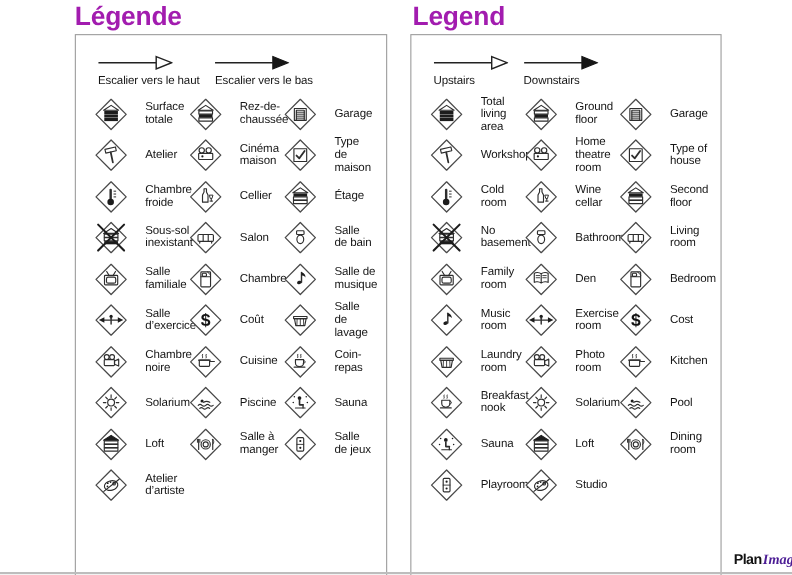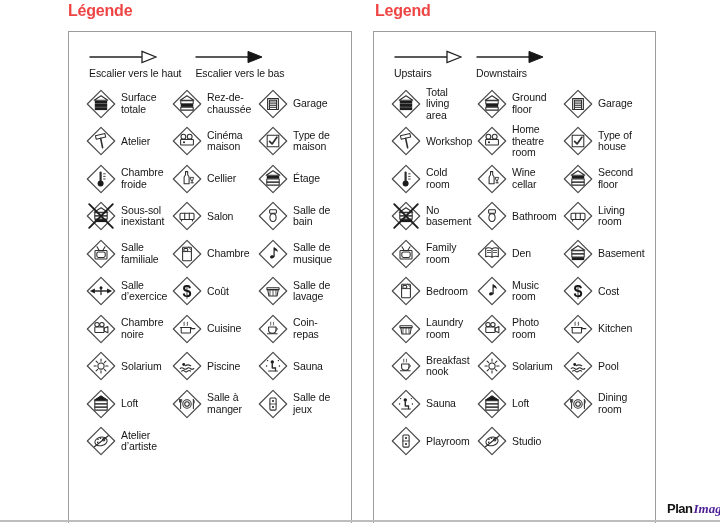--- a/index.html
+++ b/index.html
@@ -1,31 +1,31 @@
 <!DOCTYPE html>
 <html><head>
 <meta charset="utf-8">
 <style>
   html,body{margin:0;padding:0;}
   body{
     width:720px;height:523px;position:relative;background:#ffffff;
     font-family:"Liberation Sans",sans-serif;overflow:hidden;color:#161616;
   }
-  .title{position:absolute;margin:0;font-size:16px;font-weight:700;color:#ef4444;letter-spacing:-0.2px;}
+  .title{position:absolute;margin:0;font-size:24px;font-weight:700;color:#a21caf;letter-spacing:-0.2px;}
   .title-fr{left:68px;top:2px;}
   .title-en{left:375px;top:2px;}
   .panel{position:absolute;top:31px;height:504px;background:#fff;border:1.5px solid #9c9c9c;box-sizing:border-box;}
   .panel-fr{left:68px;width:284px;}
   .panel-en{left:373px;width:283px;}
   .arrows{position:absolute;top:18px;left:20px;display:flex;gap:14px;}
   .arrow-block{display:flex;flex-direction:column;}
   .arrow-svg{display:block;}
   .arrow-label{font-size:10.5px;line-height:11px;margin-top:4px;white-space:nowrap;color:#161616;letter-spacing:-0.1px;}
   .items{position:absolute;top:53px;left:12px;display:grid;grid-template-columns:repeat(3,86px);grid-auto-rows:37.5px;}
-  .item{display:flex;align-items:center;gap:5px;padding-left:5px;}
+  .item{display:flex;align-items:center;gap:16px;padding-left:5px;}
   .icon-svg{width:30px;height:30px;flex:0 0 30px;}
   .item .label{font-size:10.5px;line-height:11.5px;color:#161616;max-width:50px;letter-spacing:-0.1px;}
   
   .dmo{fill:#ffffff;stroke:#4b4b4b;stroke-width:1.2;stroke-linejoin:round;}
   .o{fill:none;stroke:#2e2e2e;stroke-width:1.05;stroke-linecap:round;stroke-linejoin:round;}
   .f{fill:#1c1c1c;stroke:none;}
   .fo{fill:#1c1c1c;stroke:#1c1c1c;stroke-width:1;stroke-linejoin:round;}
   .x{fill:none;stroke:#1c1c1c;stroke-width:1.9;stroke-linecap:round;}
   
   .logo{position:absolute;right:3px;bottom:5px;width:66px;display:flex;flex-direction:row;align-items:center;}
@@ -471,44 +471,45 @@
         <svg class="icon-svg" viewBox="0 0 30 30" width="30" height="30">
           <path class="dmo" d="M15 1.3 L28.7 15 L15 28.7 L1.3 15 Z"></path>
           <path class="o" d="M15 9.9 C13 8.3 9.9 8.5 8.7 9.5 V17.7 C9.9 16.9 13 16.9 15 18.3 C17 16.9 20.1 16.9 21.3 17.7 V9.5 C20.1 8.5 17 8.3 15 9.9 Z M15 9.9 V18.3"></path>
           <path class="o" style="stroke-width:0.8" d="M10.4 11.5 H13.6 M10.4 13.5 H13.6 M16.4 11.5 H19.6 M16.4 13.5 H19.6"></path>
         </svg>
         <div class="label">Den</div>
       </div>
       <div class="item">
         <svg class="icon-svg" viewBox="0 0 30 30" width="30" height="30">
           <path class="dmo" d="M15 1.3 L28.7 15 L15 28.7 L1.3 15 Z"></path>
-          <path class="o" d="M15 6.8 L21.8 11.2 H8.2 Z"></path>
-          <rect class="o" x="8.8" y="11.8" width="12.4" height="2.9"></rect>
-          <rect class="o" x="8.8" y="15" width="12.4" height="2.9"></rect>
-          <rect class="f" x="8.8" y="18.2" width="12.4" height="2.9"></rect>
-        </svg>
-        <div class="label">Basement</div>
-      </div>
-      <div class="item">
-        <svg class="icon-svg" viewBox="0 0 30 30" width="30" height="30">
-          <path class="dmo" d="M15 1.3 L28.7 15 L15 28.7 L1.3 15 Z"></path>
           <rect class="o" x="10.6" y="8.2" width="8.8" height="13.6" rx="0.8"></rect>
           <rect class="o" x="11.9" y="9.4" width="3.8" height="2.9" rx="0.9"></rect>
           <path class="o" style="stroke-width:0.9" d="M16.6 8.2 L19.4 11 M10.6 12.6 H19.4"></path>
         </svg>
         <div class="label">Bedroom</div>
       </div>
       <div class="item">
         <svg class="icon-svg" viewBox="0 0 30 30" width="30" height="30">
           <path class="dmo" d="M15 1.3 L28.7 15 L15 28.7 L1.3 15 Z"></path>
           <ellipse class="f" cx="14.1" cy="17.8" rx="2.1" ry="1.55" transform="rotate(-18 14.1 17.8)"></ellipse>
           <path class="o" style="stroke-width:1.3" d="M16.1 17.6 V8.8"></path>
           <path class="f" d="M16.1 8.6 C18.6 9.5 19.9 11 19.7 13.3 C18.9 11.8 17.5 11.2 16.1 11.5 Z"></path>
         </svg>
         <div class="label">Music room</div>
+      </div>
+      <div class="item">
+        <svg class="icon-svg" viewBox="0 0 30 30" width="30" height="30">
+          <path class="dmo" d="M15 1.3 L28.7 15 L15 28.7 L1.3 15 Z"></path>
+          <path class="o" style="stroke-width:1.3" d="M8 15 H22"></path>
+          <polygon class="f" points="3.9,15 8.9,12.5 8.9,17.5"></polygon>
+          <polygon class="f" points="26.1,15 21.1,12.5 21.1,17.5"></polygon>
+          <circle class="f" cx="15" cy="11.7" r="1.5"></circle>
+          <path class="o" style="stroke-width:1.3" d="M15 13.4 V18.6"></path>
+        </svg>
+        <div class="label">Exercise room</div>
       </div>
       <div class="item">
         <svg class="icon-svg" viewBox="0 0 30 30" width="30" height="30">
           <path class="dmo" d="M15 1.3 L28.7 15 L15 28.7 L1.3 15 Z"></path>
           <text x="15" y="20.6" text-anchor="middle" style="font:700 16px 'Liberation Sans',sans-serif;fill:#141414">$</text>
         </svg>
         <div class="label">Cost</div>
       </div>
       <div class="item">
         <svg class="icon-svg" viewBox="0 0 30 30" width="30" height="30">

